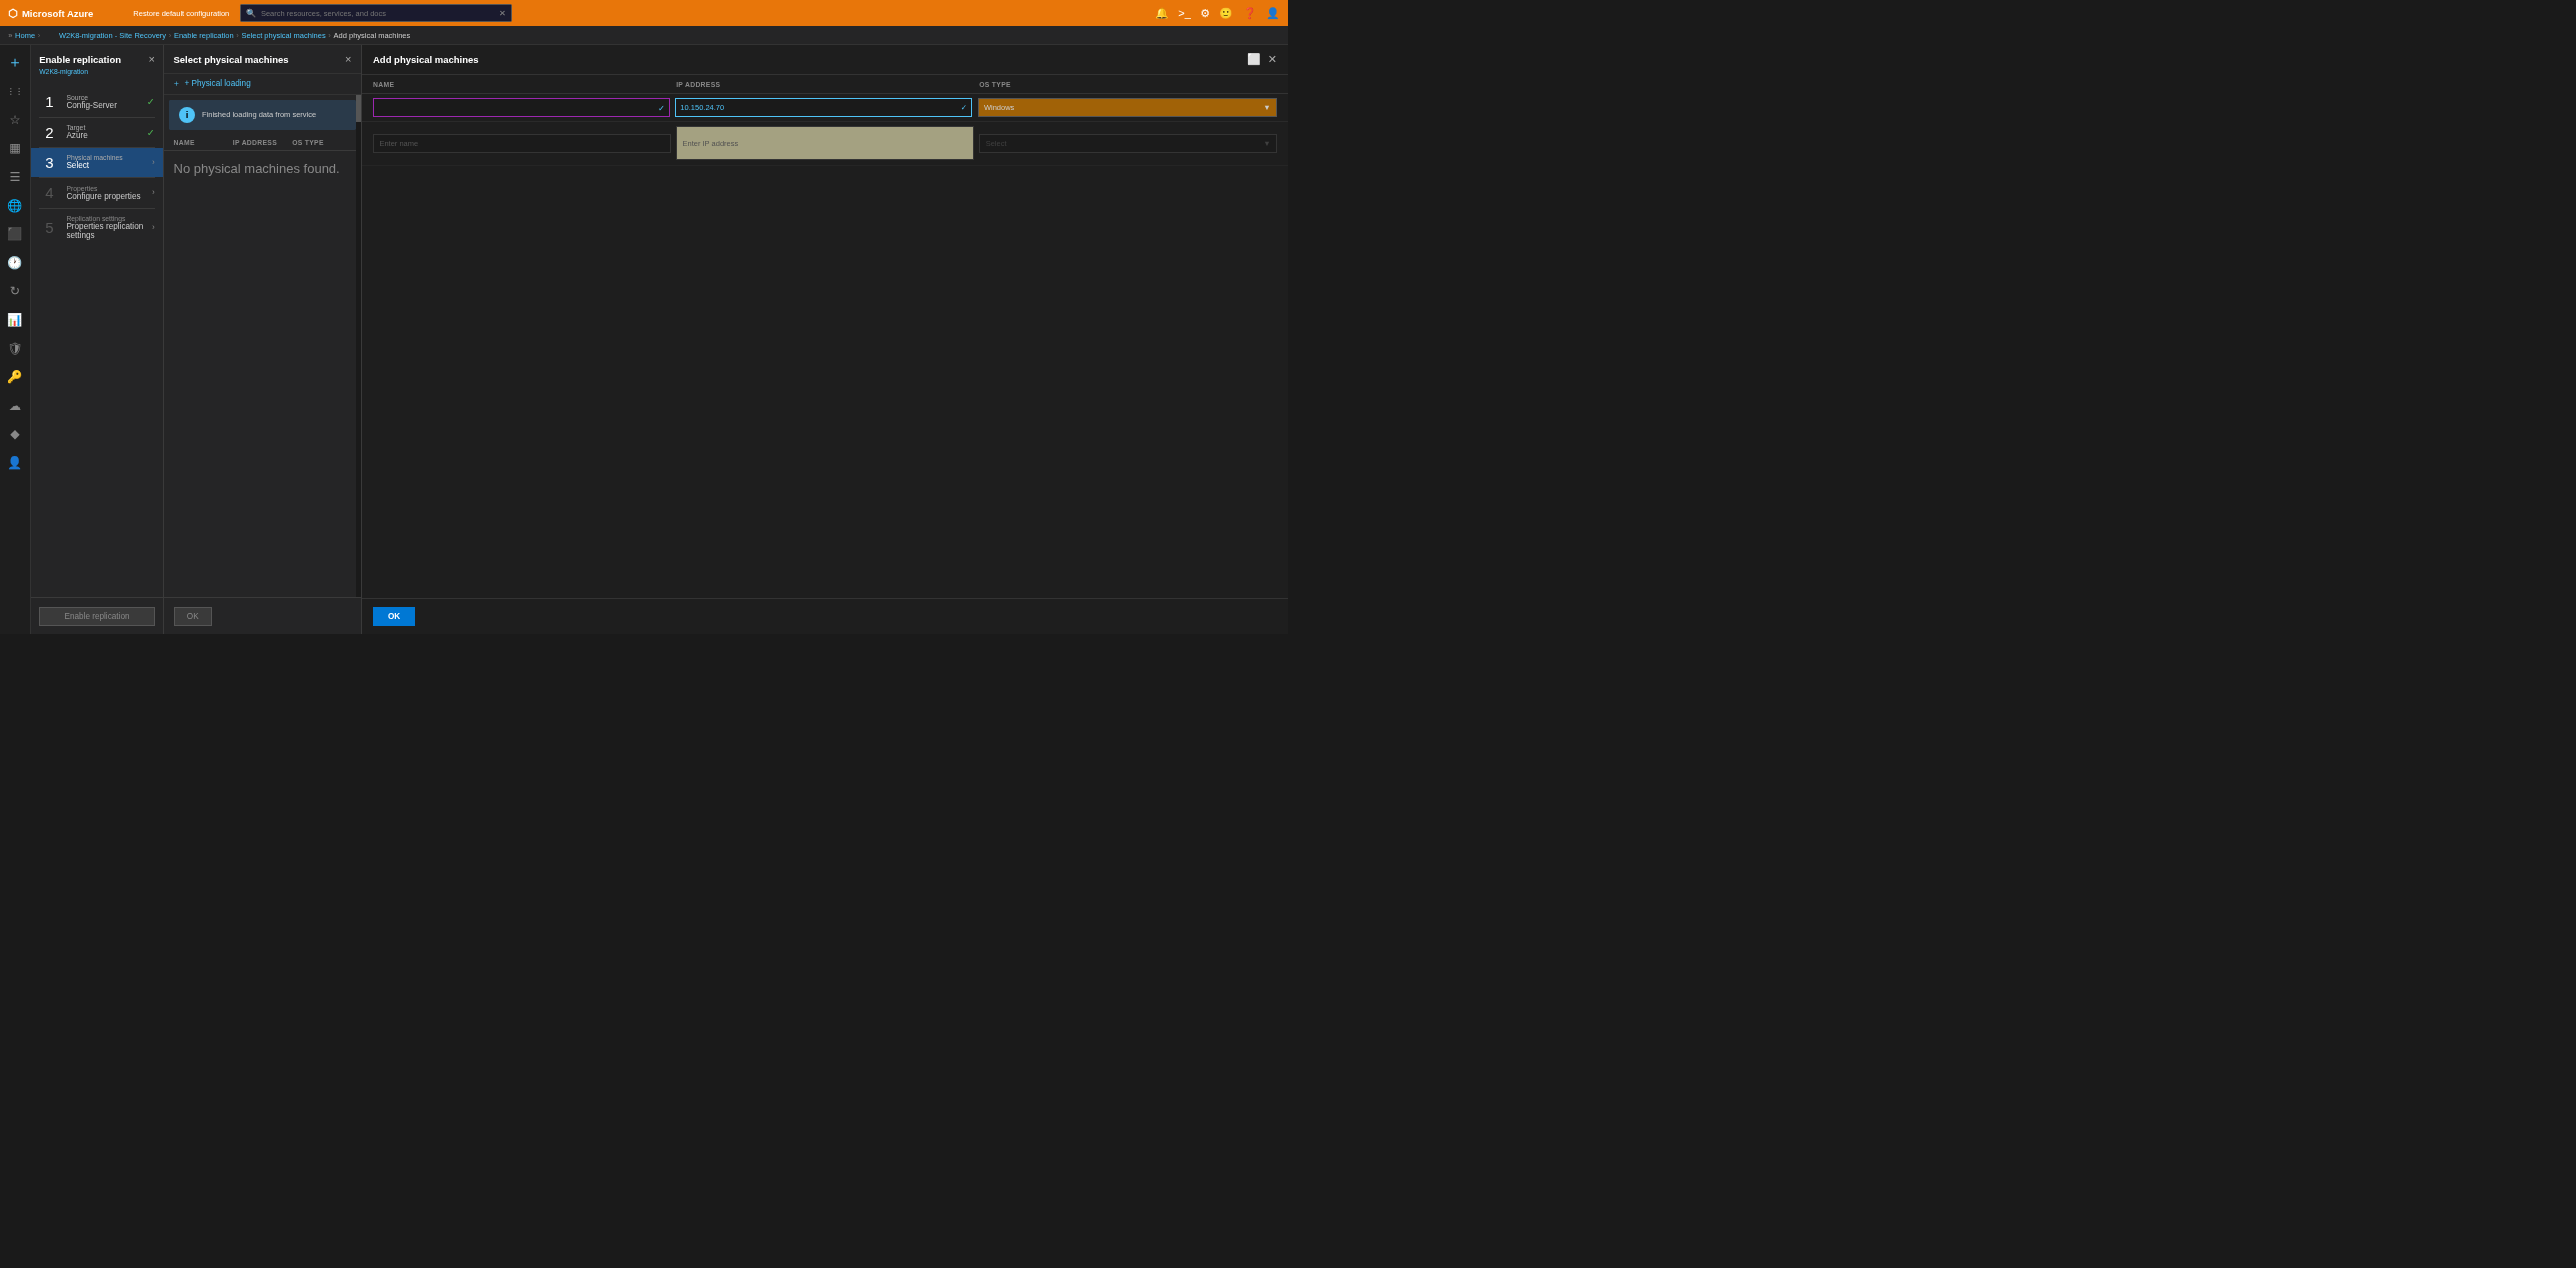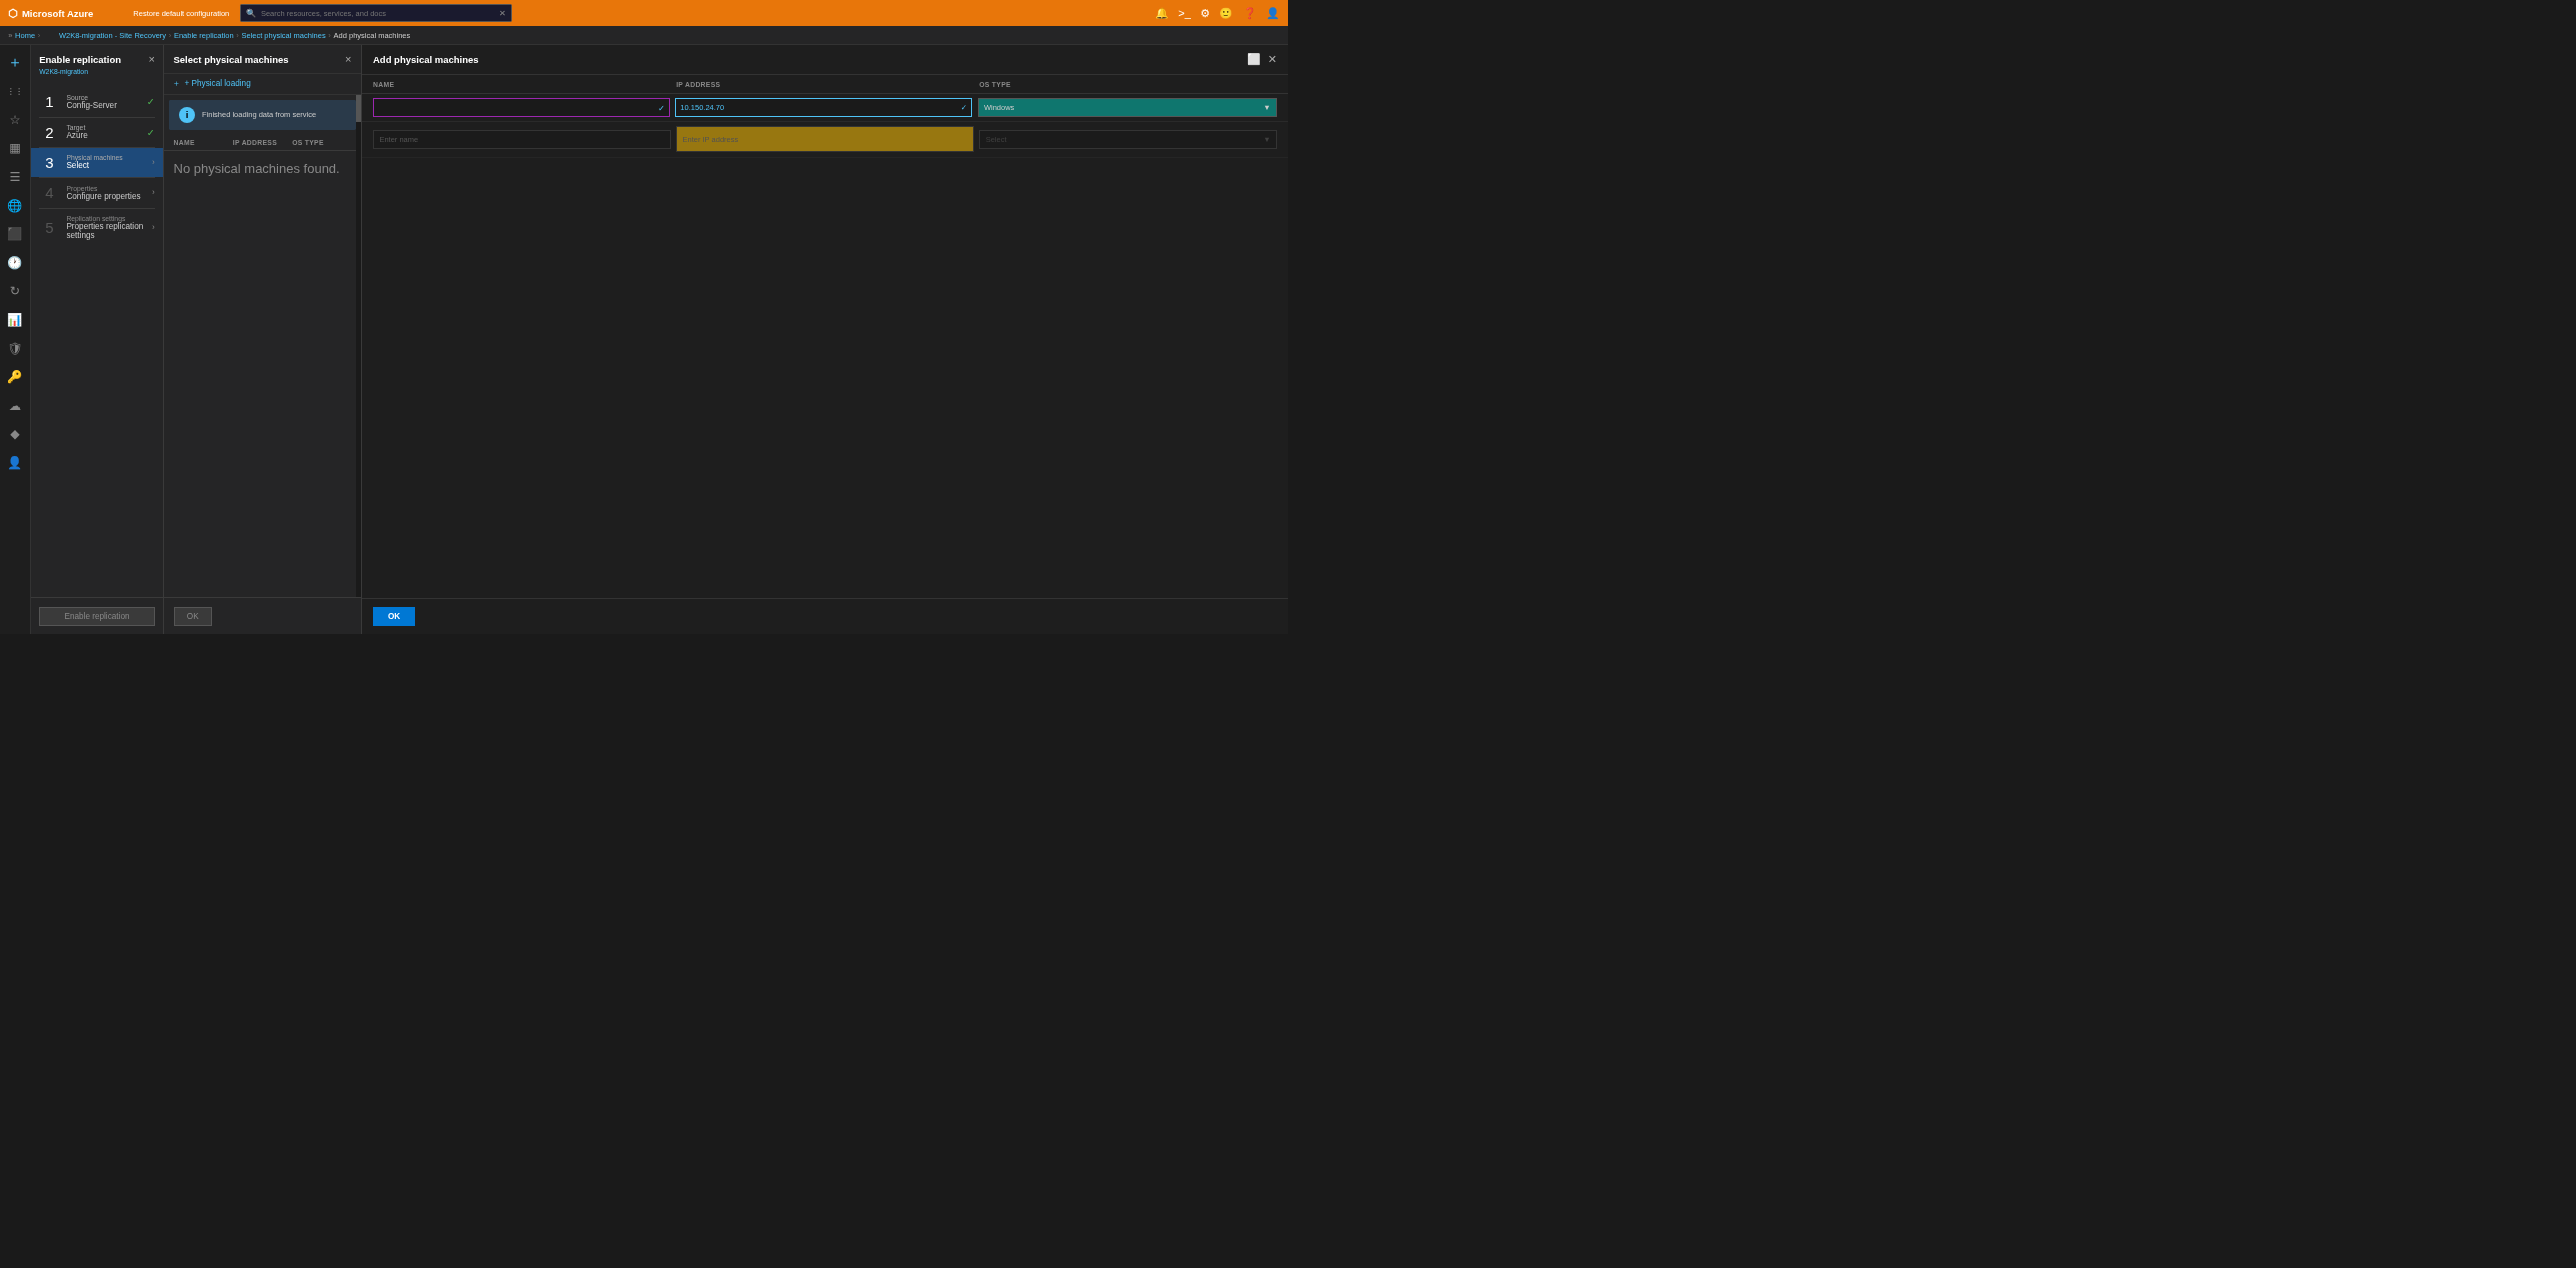--- a/index.html
+++ b/index.html
@@ -417,21 +417,21 @@
     }
     .ip-field-check {
       color: #4fc3f7;
       font-size: 8.2px;
     }
 
     .os-dropdown {
       flex: 2;
       display: flex;
       align-items: center;
-      background: #0f766e;
+      background: #a16207;
       border: 0.7px solid #555;
       height: 19px;
       padding: 0 5.4px;
       justify-content: space-between;
       cursor: pointer;
     }
     .os-dropdown span {
       font-size: 7.5px;
       color: #ccc;
     }
@@ -444,23 +444,23 @@
       flex: 2;
       background: #1a1a1a;
       border: 0.7px solid #444;
       height: 19px;
       padding: 0 5.4px;
       color: #555;
       font-size: 7.5px;
     }
     .enter-ip-field {
       flex: 2;
-      background: #eab308;
+      background: #fef9c3;
       border: 0.7px solid #444;
-      height: 26px;
+      height: 34px;
       padding: 0 5.4px;
       color: #555;
       font-size: 7.5px;
     }
     .select-dropdown {
       flex: 2;
       display: flex;
       align-items: center;
       background: #1a1a1a;
       border: 0.7px solid #444;

